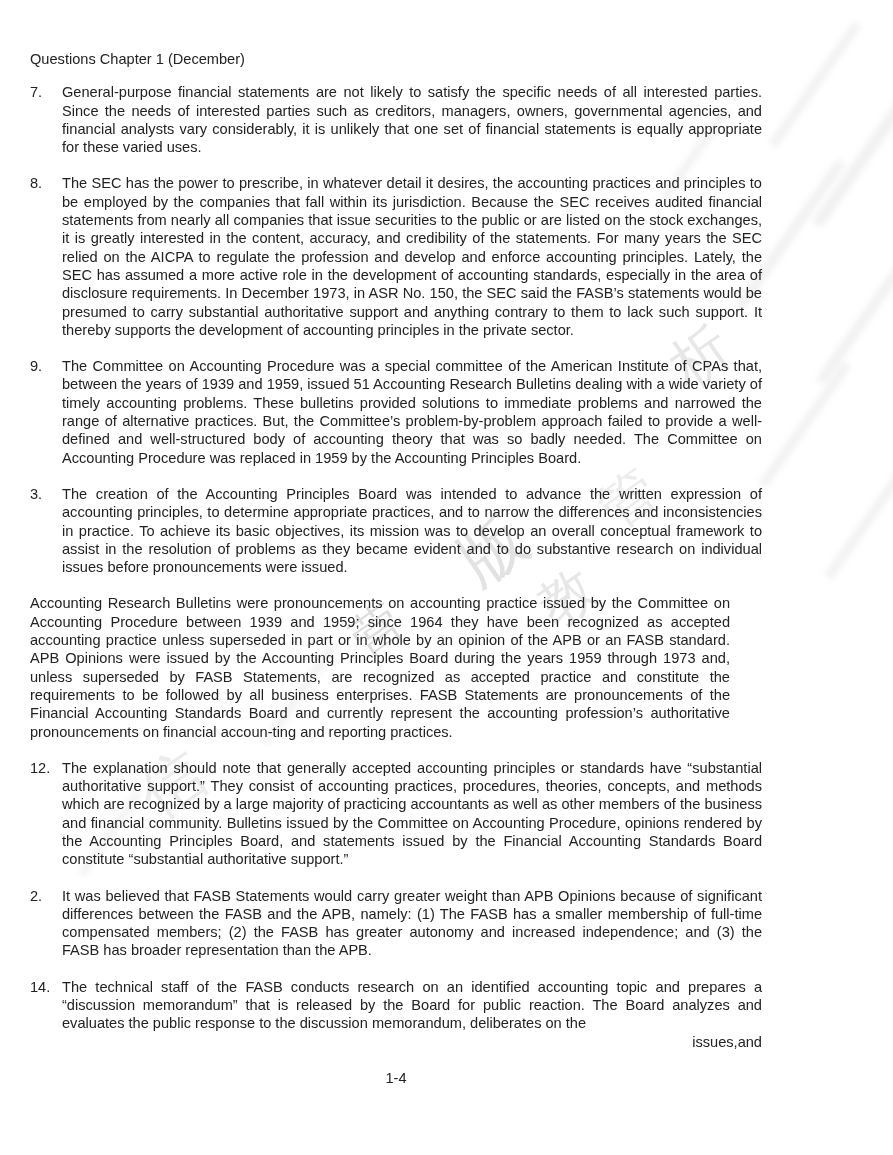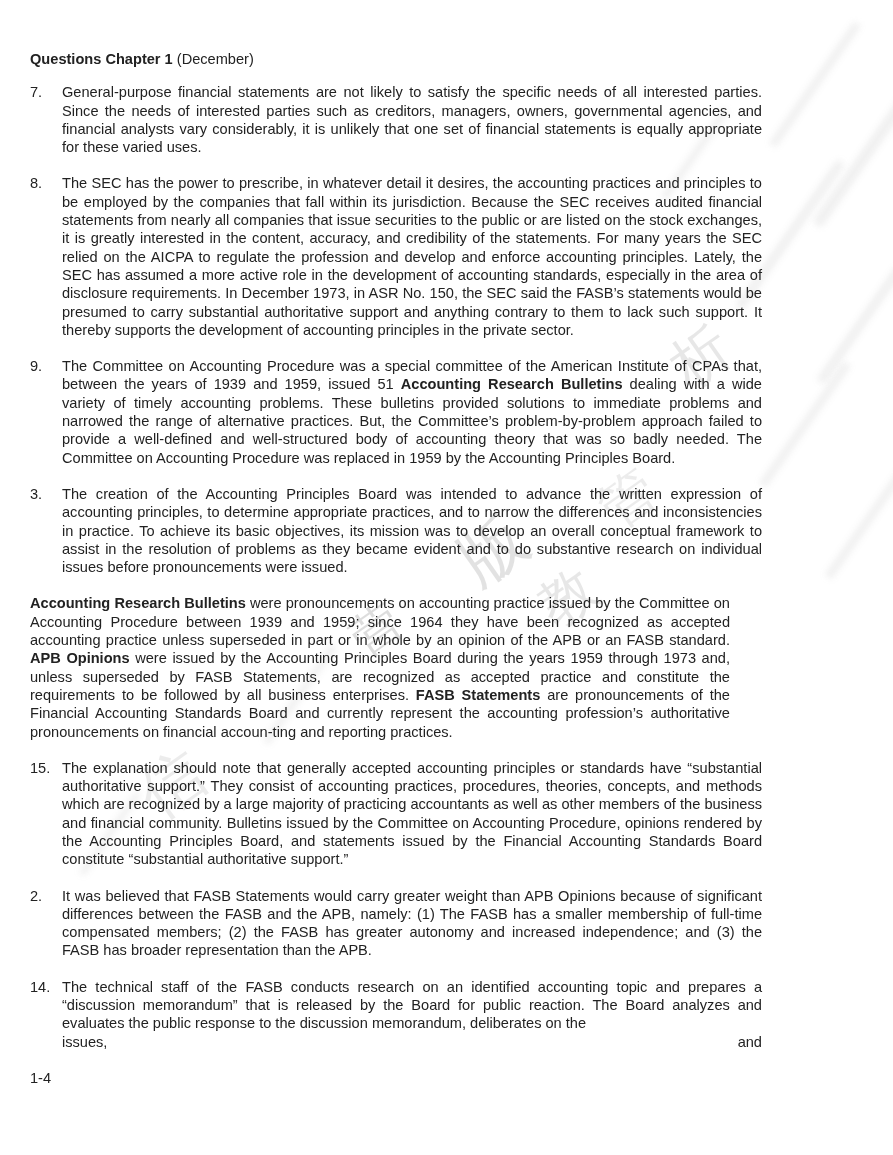--- a/index.html
+++ b/index.html
@@ -52,39 +52,39 @@
   .s9 { left: 60px;  top: 830px; width: 100px; height: 7px; }
   
   .content {
     position: relative;
     z-index: 1;
     padding: 50px 131px 0 30px; 
     font-size: 14.6px;
     line-height: 18.3px;
   }
   .header { margin-bottom: 15px; }
-  .bold { font-weight: bold; }
+  .bold { font-weight: normal; }
   .item {
     display: flex;
     margin-bottom: 18px;
   }
   .num {
     width: 32px;
     flex-shrink: 0;
   }
   .body {
     width: 700px;
     text-align: justify;
   }
   .lastline {
     display: flex;
-    justify-content: space-between;
+    justify-content: flex-end;
   }
   .pagenum {
-    text-align: left;
+    text-align: center;
     margin-top: 2px;
   }
 </style>
 </head>
 <body>
 
 <div class="watermark">
   <div class="streak s1"></div>
   <div class="streak s2"></div>
   <div class="streak s3"></div>
@@ -126,21 +126,21 @@
   <div class="item">
     <div class="num">3.</div>
     <div class="body"><span>The creation of the Accounting Principles Board was intended to advance the written expression of accounting principles, to determine appropriate practices, and to narrow the differences and inconsistencies in practice. To achieve its basic objectives, its mission was to develop an overall conceptual framework to assist in the resolution of problems as they became evident and to do substantive research on individual issues before pronouncements were issued.</span></div>
   </div>
 
   <div class="item">
     <div class="body"><span class="bold">Accounting Research Bulletins</span><span> were pronouncements on accounting practice issued by the Committee on Accounting Procedure between 1939 and 1959; since 1964 they have been recognized as accepted accounting practice unless superseded in part or in whole by an opinion of the APB or an FASB standard. </span><span class="bold">APB Opinions</span><span> were issued by the Accounting Principles Board during the years 1959 through 1973 and, unless superseded by FASB Statements, are recognized as accepted practice and constitute the requirements to be followed by all business enterprises. </span><span class="bold">FASB Statements</span><span> are pronouncements of the Financial Accounting Standards Board and currently represent the accounting profession’s authoritative pronouncements on financial accoun-ting and reporting practices.</span></div>
   </div>
 
   <div class="item">
-    <div class="num">15.</div>
+    <div class="num">12.</div>
     <div class="body"><span>The explanation should note that generally accepted accounting principles or standards have “substantial authoritative support.” They consist of accounting practices, procedures, theories, concepts, and methods which are recognized by a large majority of practicing accountants as well as other members of the business and financial community. Bulletins issued by the Committee on Accounting Procedure, opinions rendered by the Accounting Principles Board, and statements issued by the Financial Accounting Standards Board constitute “substantial authoritative support.”</span></div>
   </div>
 
   <div class="item">
     <div class="num">2.</div>
     <div class="body"><span>It was believed that FASB Statements would carry greater weight than APB Opinions because of significant differences between the FASB and the APB, namely: (1) The FASB has a smaller membership of full-time compensated members; (2) the FASB has greater autonomy and increased independence; and (3) the FASB has broader representation than the APB.</span></div>
   </div>
 
   <div class="item">
     <div class="num">14.</div>

